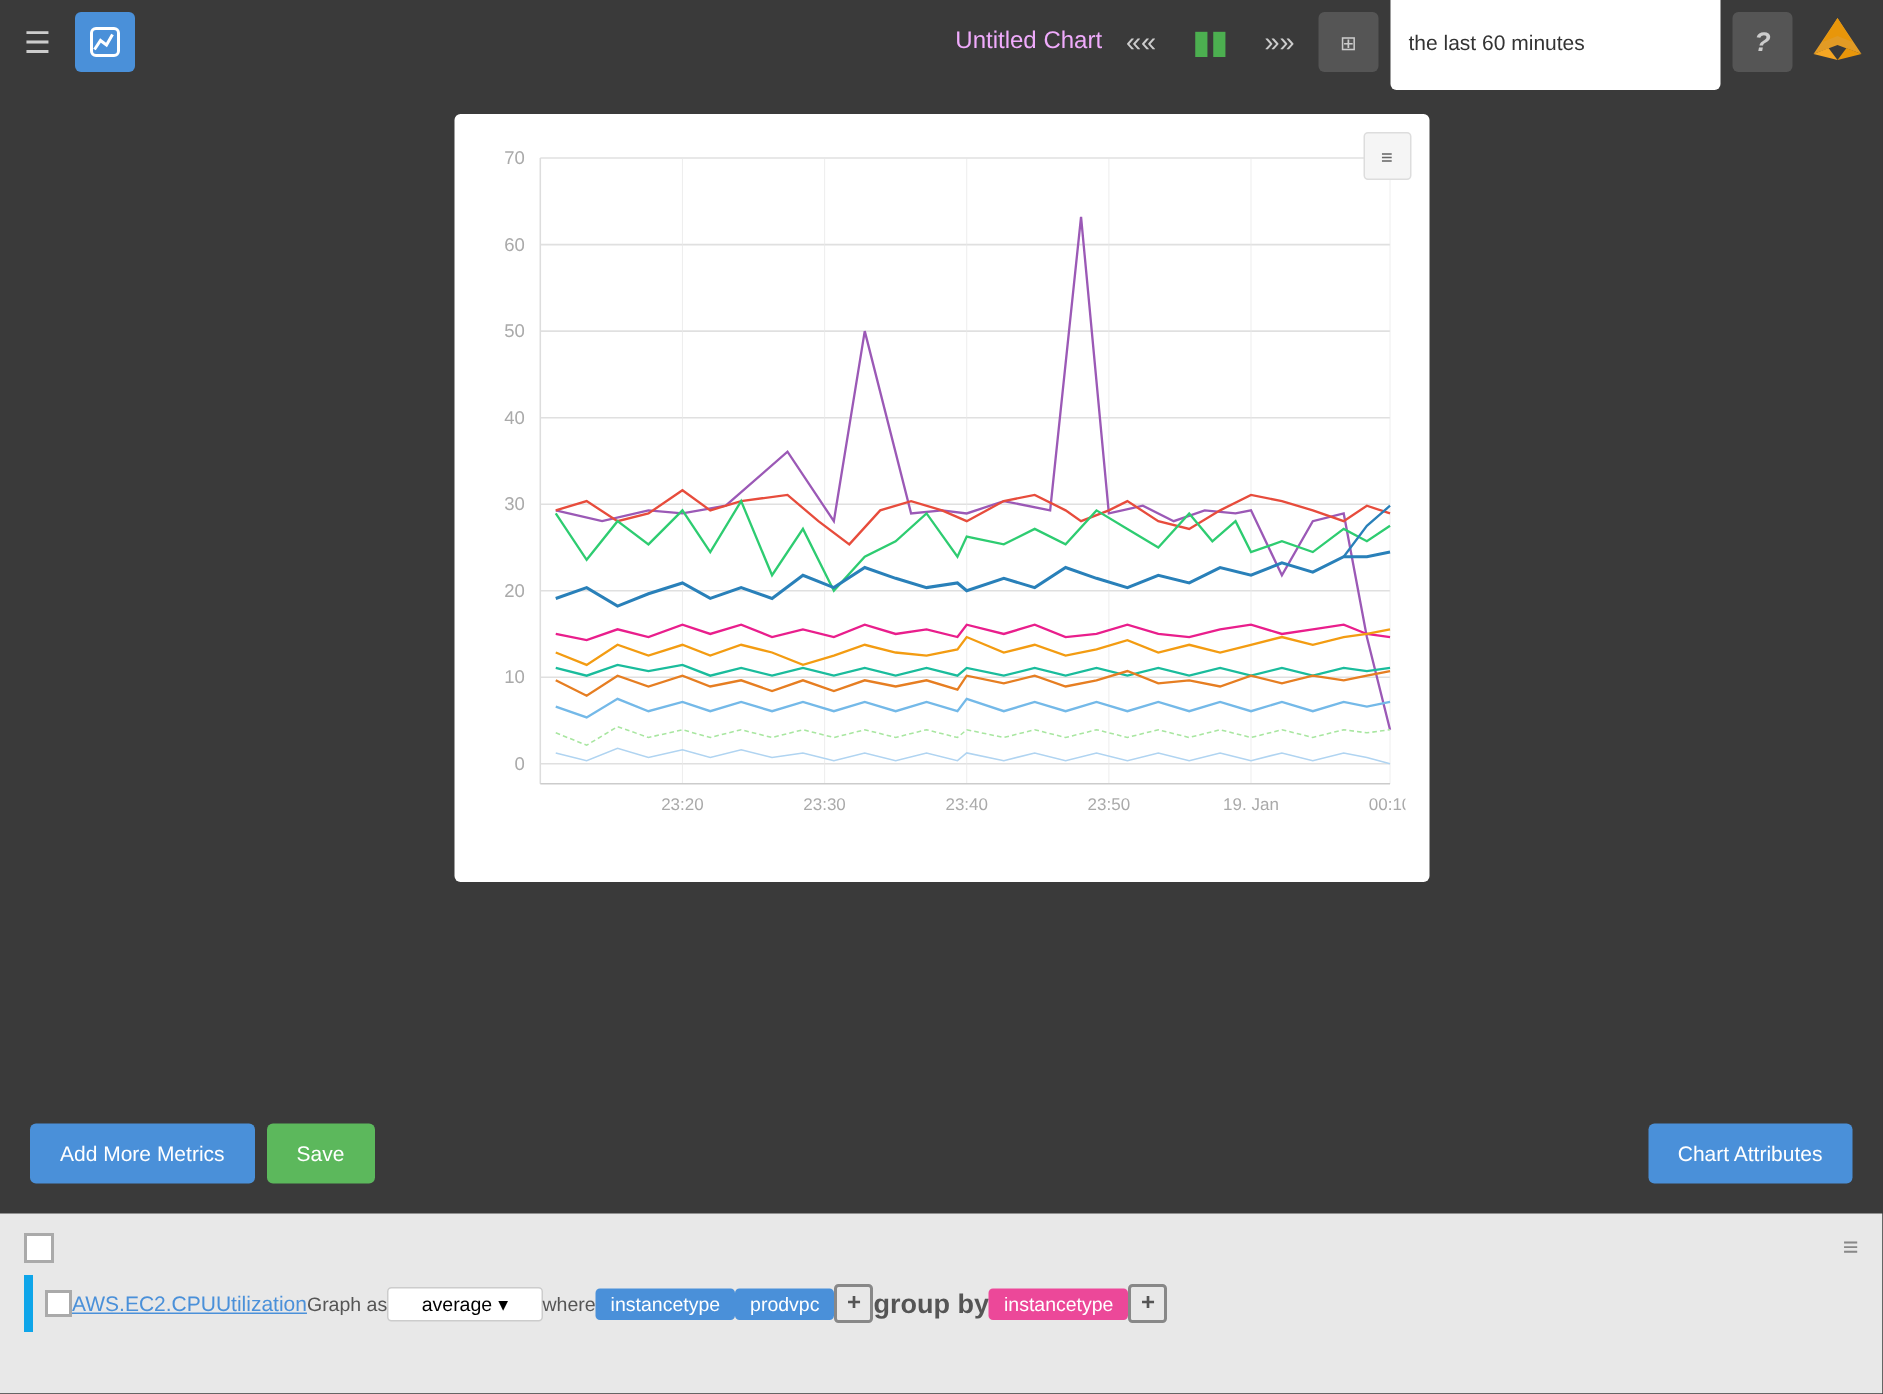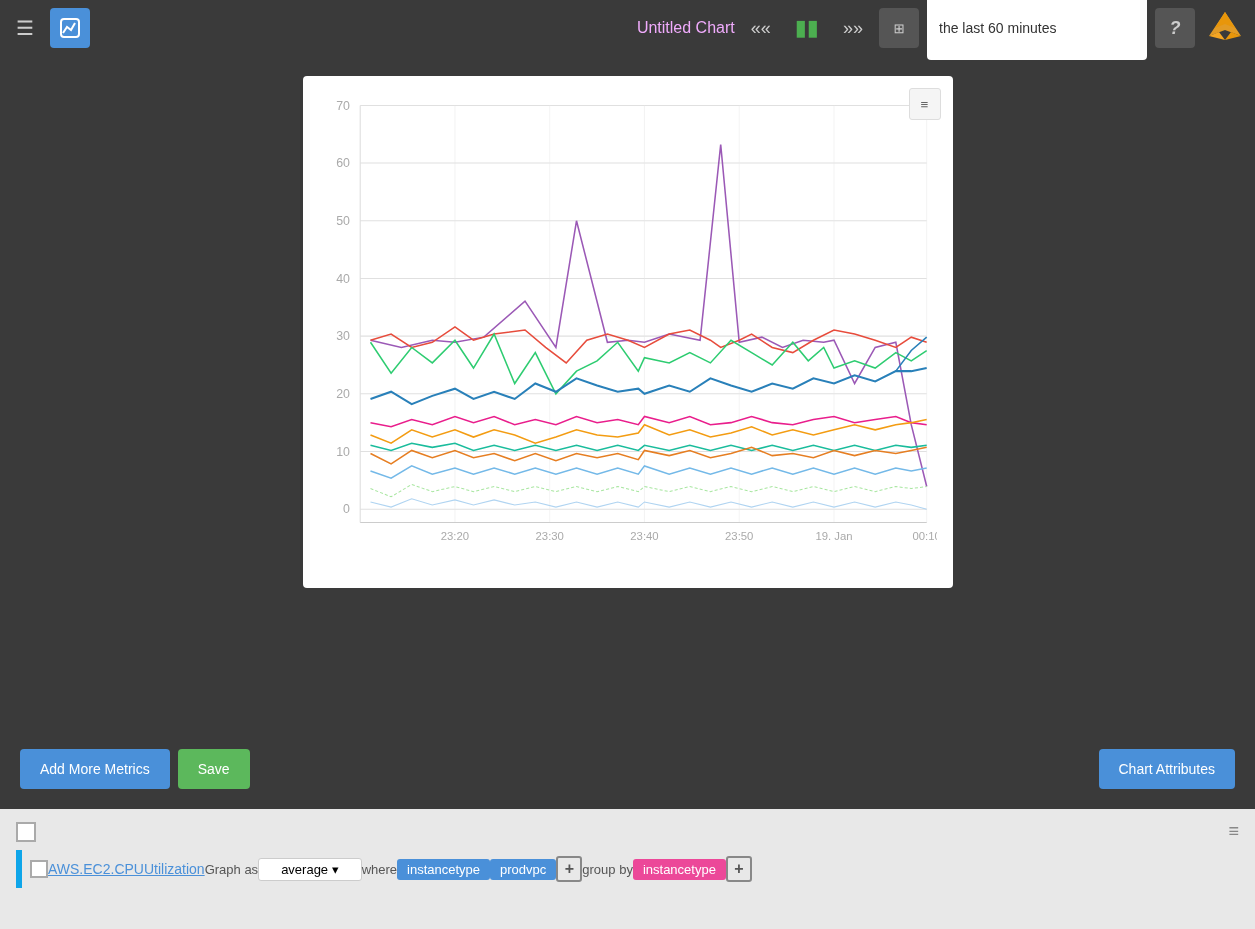--- a/index.html
+++ b/index.html
@@ -282,21 +282,22 @@
       display: flex;
       align-items: center;
       justify-content: center;
       cursor: pointer;
       color: #555;
       font-size: 16px;
       font-weight: bold;
     }
     .group-by-label {
       color: #555;
-      font-size: 13px;
+      font-size: 18px;
+      font-weight: bold;
     }
     .group-tag {
       background: #ec4899;
       color: white;
       border-radius: 3px;
       padding: 3px 10px;
       font-size: 13px;
     }
 
     

